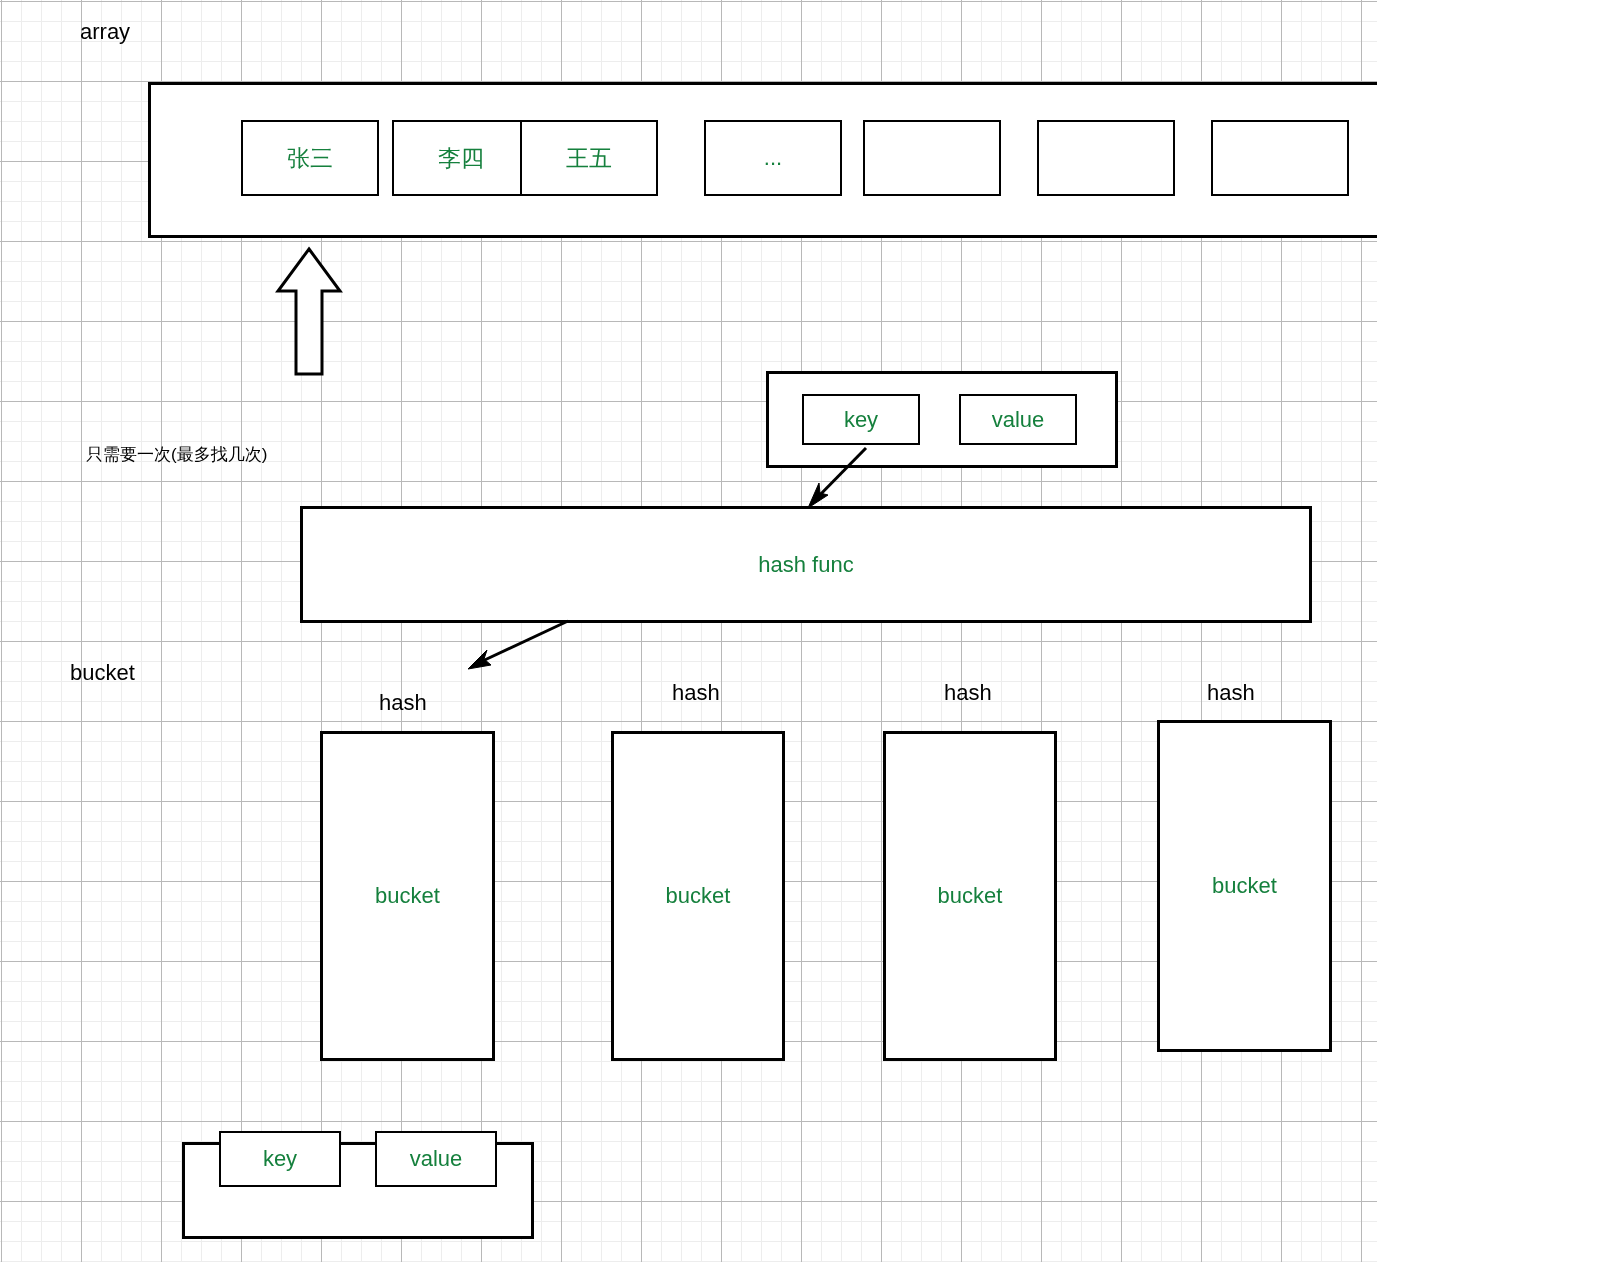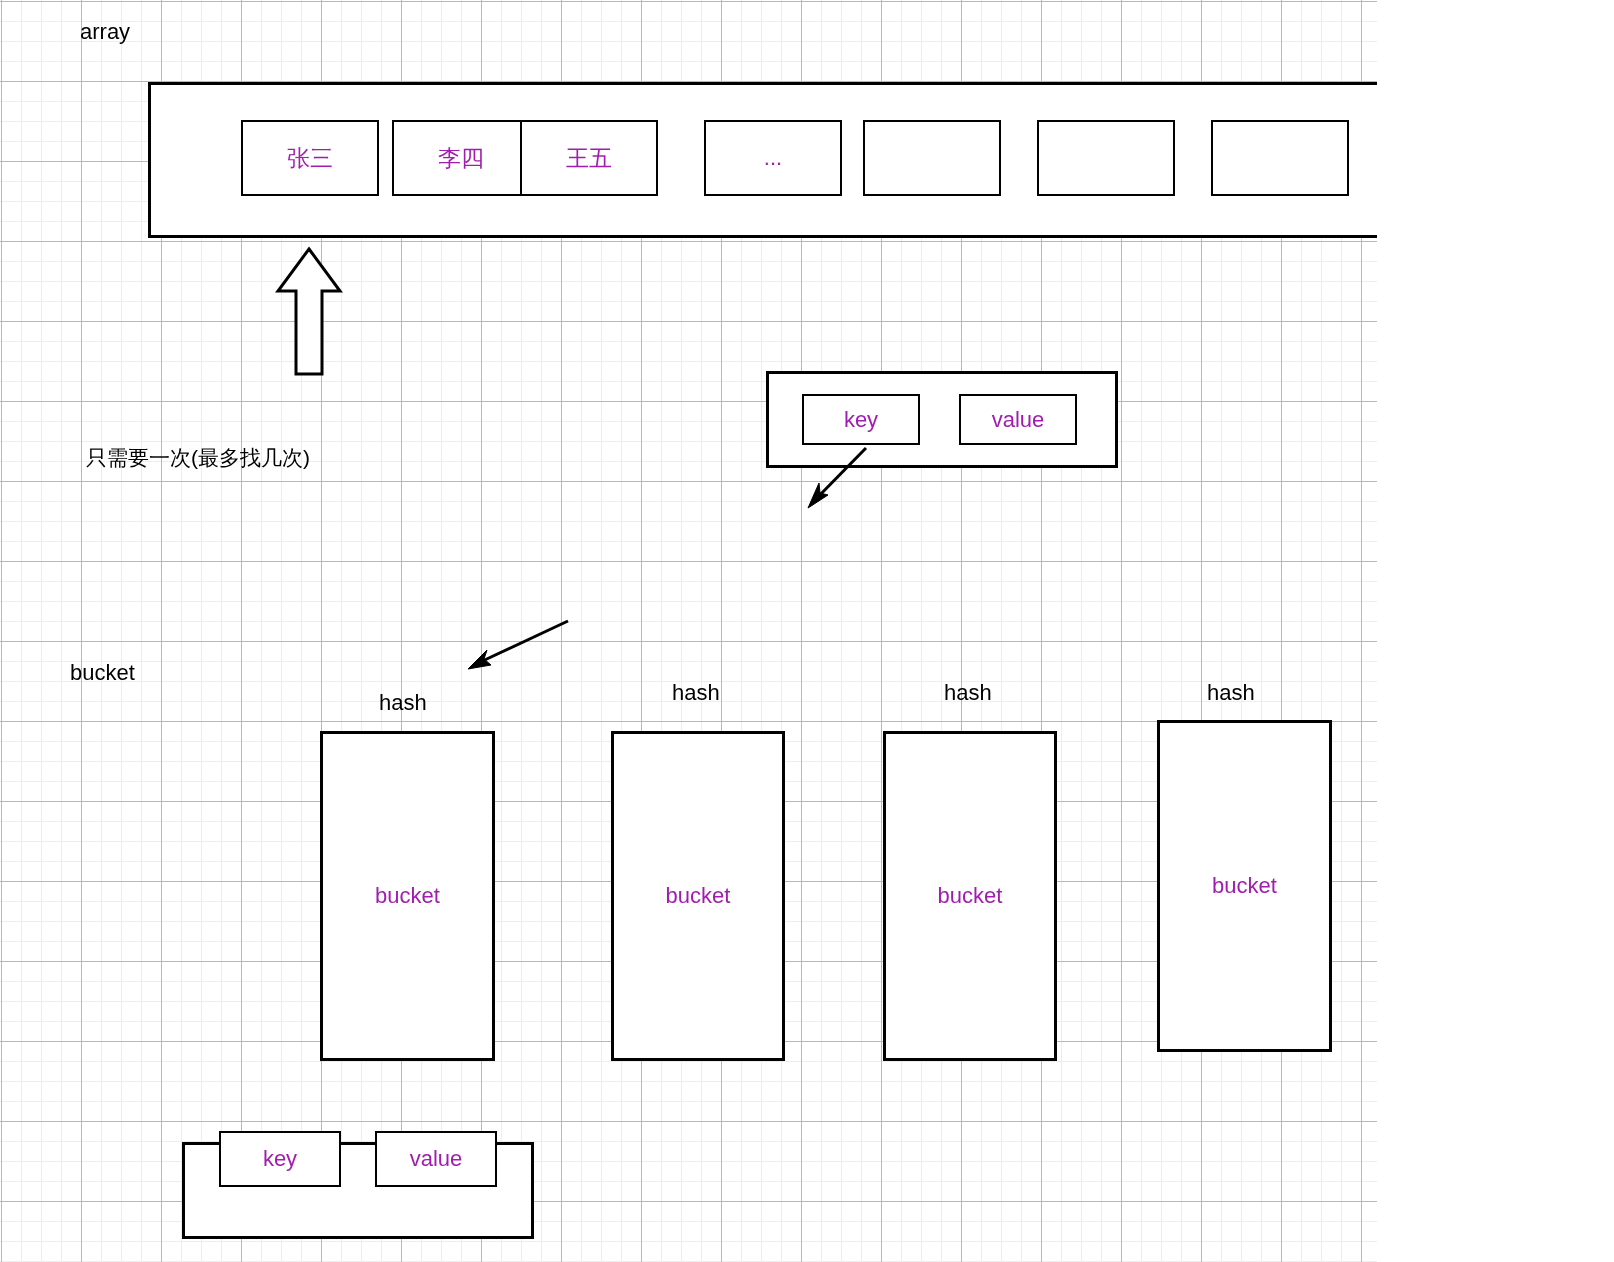--- a/index.html
+++ b/index.html
@@ -48,21 +48,21 @@
   .box-thin {
     position: absolute;
     box-sizing: border-box;
     border: 2.5px solid #000000;
     background: #ffffff;
   }
   .centered {
     display: flex;
     align-items: center;
     justify-content: center;
-    color: #a21caf;
+    color: #15803d;
     font-size: 22px;
   }
   .cjk { font-size: 23px; }
 
   svg.overlay {
     position: absolute;
     left: 0;
     top: 0;
     width: 1614px;
     height: 1262px;
@@ -80,26 +80,27 @@
   <div class="box" style="left:148px; top:82px; width:1302px; height:156px;"></div>
 
   <div class="box-thin centered cjk" style="left:241px; top:120px; width:138px; height:76px;">张三</div>
   <div class="box-thin centered cjk" style="left:392px; top:120px; width:138px; height:76px;">李四</div>
   <div class="box-thin centered cjk" style="left:520px; top:120px; width:138px; height:76px;">王五</div>
   <div class="box-thin centered" style="left:704px; top:120px; width:138px; height:76px;">...</div>
   <div class="box-thin centered" style="left:863px; top:120px; width:138px; height:76px;"></div>
   <div class="box-thin centered" style="left:1037px; top:120px; width:138px; height:76px;"></div>
   <div class="box-thin centered" style="left:1211px; top:120px; width:138px; height:76px;"></div>
 
-  <div class="label" style="left:86px; top:446px; font-size:21px;">只需要一次(最多找几次)</div>
+  <div class="label" style="left:86px; top:446px; font-size:17px;">只需要一次(最多找几次)</div>
 
   <div class="box" style="left:766px; top:371px; width:352px; height:97px;"></div>
   <div class="box-thin centered" style="left:802px; top:394px; width:118px; height:51px;">key</div>
   <div class="box-thin centered" style="left:959px; top:394px; width:118px; height:51px;">value</div>
 
+  <div class="box centered" style="left:300px; top:506px; width:1012px; height:117px;">hash func</div>
 
   <div class="label" style="left:70px; top:661px;">bucket</div>
 
   <div class="label" style="left:379px; top:691px;">hash</div>
   <div class="label" style="left:672px; top:681px;">hash</div>
   <div class="label" style="left:944px; top:681px;">hash</div>
   <div class="label" style="left:1207px; top:681px;">hash</div>
 
   <div class="box centered" style="left:320px; top:731px; width:175px; height:330px;">bucket</div>
   <div class="box centered" style="left:611px; top:731px; width:174px; height:330px;">bucket</div>

